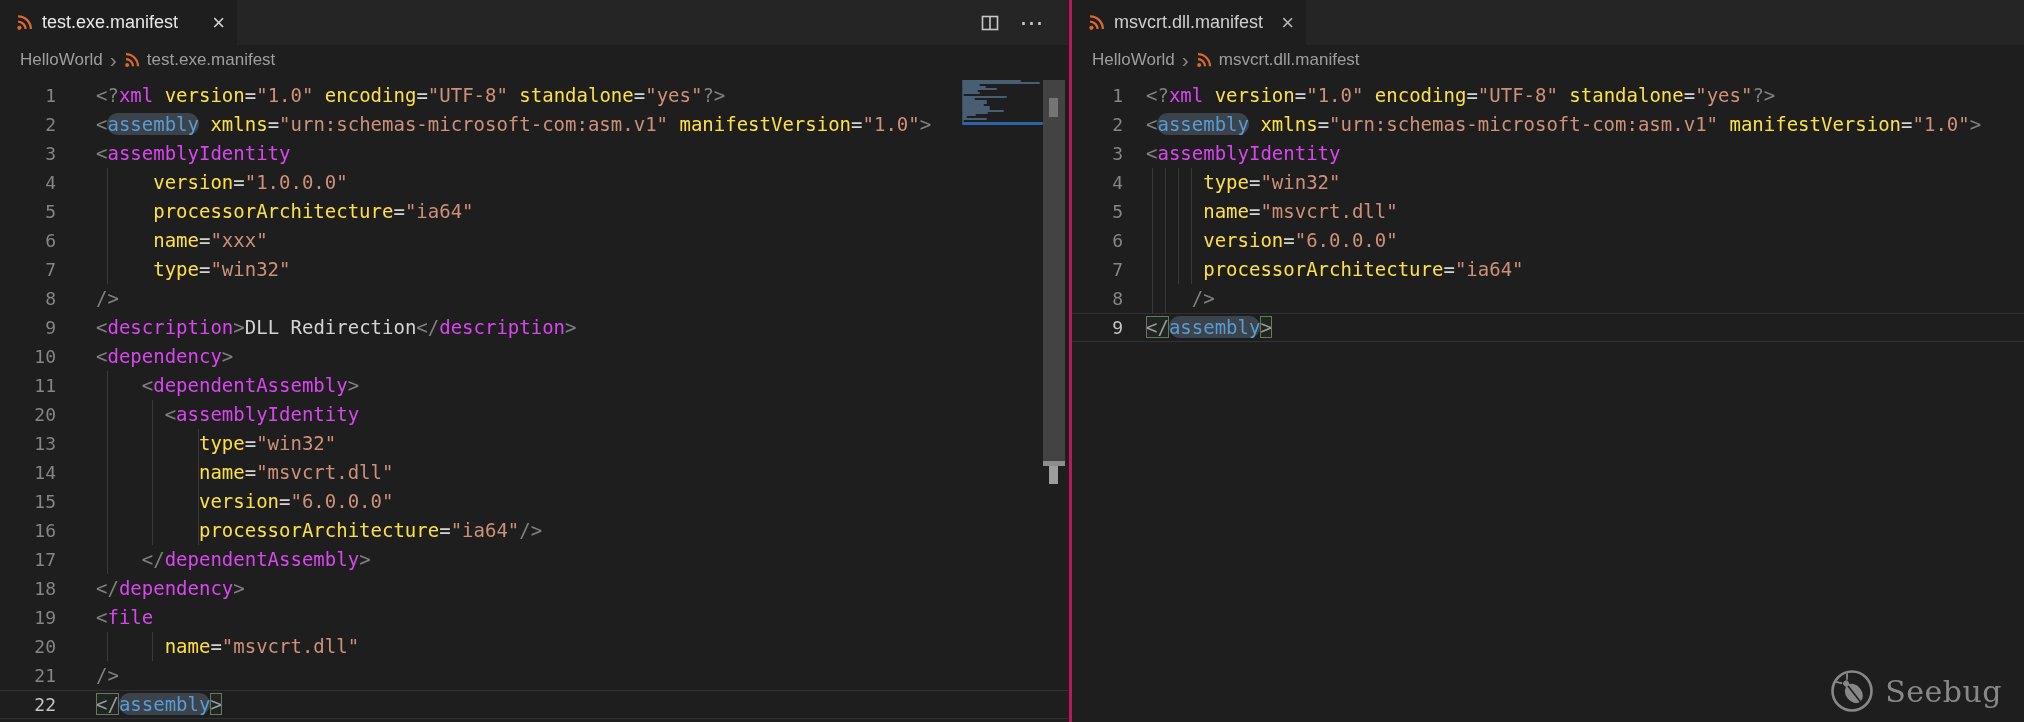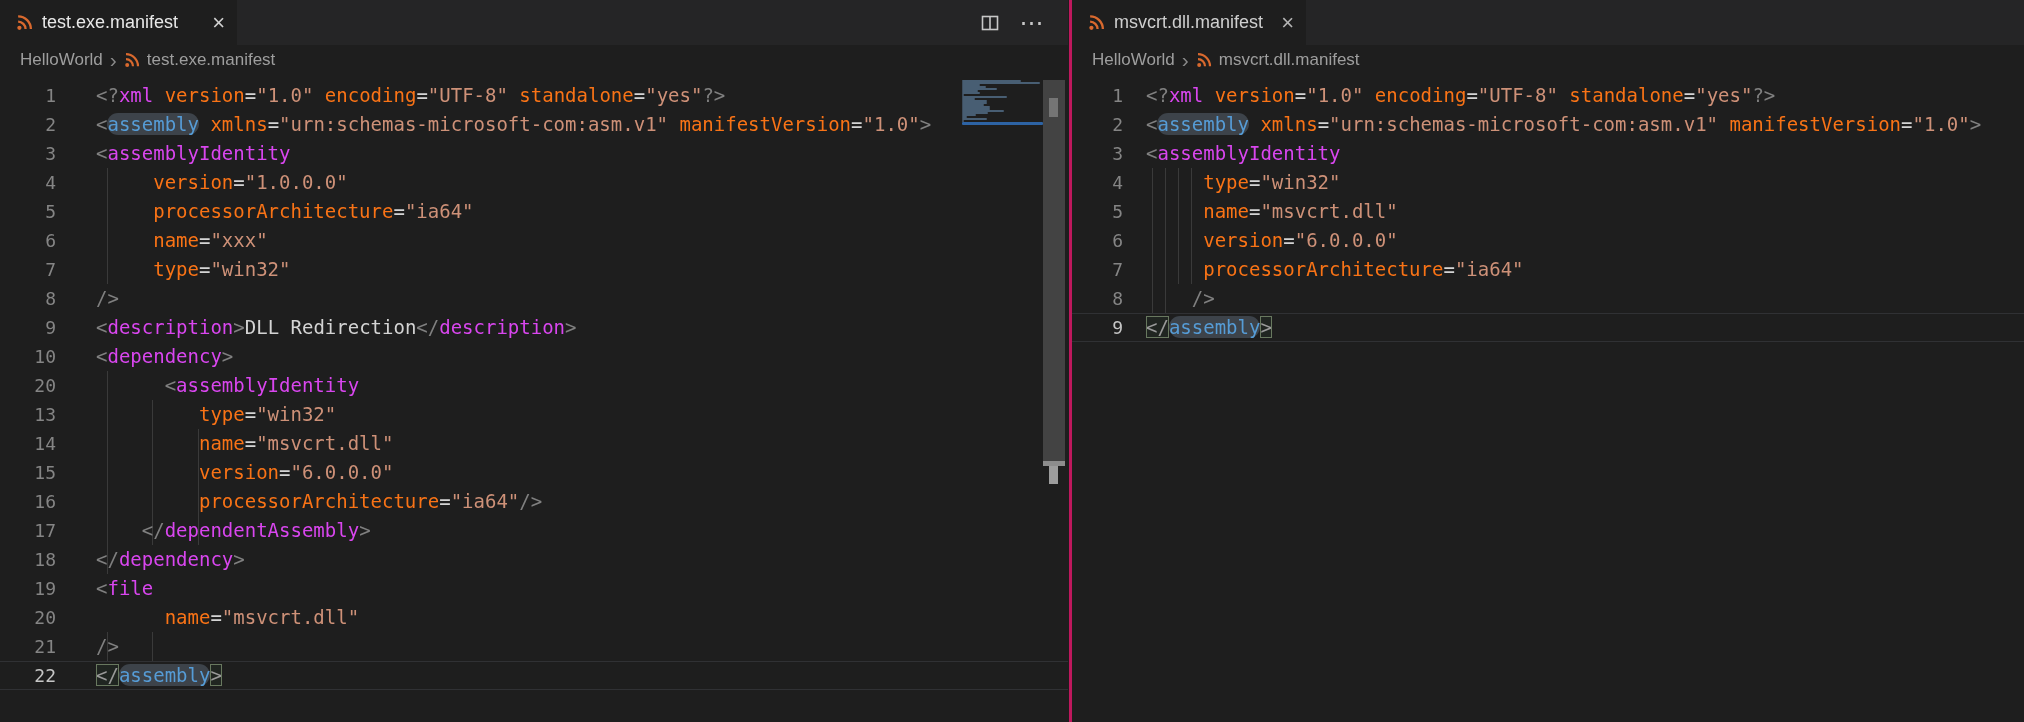--- a/index.html
+++ b/index.html
@@ -44,21 +44,21 @@
   .num  { flex:none; width:var(--numw); text-align:right; color:#858585; font-size:18px; }
   .codetxt { margin-left:var(--gap); }
   .pane-left  .editor { --numw:56px; --gap:40px; }
   .pane-right .editor { --numw:51px; --gap:23px; }
   .line.cur { box-shadow: inset 0 1px 0 #303134, inset 0 -1px 0 #303134; }
   .line.cur .num { color:#c6c6c6; }
 
   
   .tk-p { color:#808080; }
   .tk-t { color:#d946ef; }
-  .tk-a { color:#f97316; }
+  .tk-a { color:#fde047; }
   .tk-o { color:#d4d4d4; }
   .tk-s { color:#ce9178; }
   .tk-x { color:#d4d4d4;margin-top:9px; }
   .tk-w { color:#d4d4d4; }
   .tk-t-hl { color:#569cd6; background:#3d434a;border-radius:11px; }
   .tk-bm { color:#9a9a9a; outline:1px solid #68785f; outline-offset:-1px; background:rgba(60,110,70,.10); }
 
   .guide { position:absolute; width:1px; background:#3a3a3a; z-index:1; }
 
   
@@ -120,20 +120,21 @@
           <div class="line"><span class="num">1</span><span class="codetxt"><span class="tk-p">&lt;?</span><span class="tk-t">xml</span><span class="tk-w"> </span><span class="tk-a">version</span><span class="tk-o">=</span><span class="tk-s">"1.0"</span><span class="tk-w"> </span><span class="tk-a">encoding</span><span class="tk-o">=</span><span class="tk-s">"UTF-8"</span><span class="tk-w"> </span><span class="tk-a">standalone</span><span class="tk-o">=</span><span class="tk-s">"yes"</span><span class="tk-p">?&gt;</span></span></div>
           <div class="line"><span class="num">2</span><span class="codetxt"><span class="tk-p">&lt;</span><span class="tk-t-hl">assembly</span><span class="tk-w"> </span><span class="tk-a">xmlns</span><span class="tk-o">=</span><span class="tk-s">"urn:schemas-microsoft-com:asm.v1"</span><span class="tk-w"> </span><span class="tk-a">manifestVersion</span><span class="tk-o">=</span><span class="tk-s">"1.0"</span><span class="tk-p">&gt;</span></span></div>
           <div class="line"><span class="num">3</span><span class="codetxt"><span class="tk-p">&lt;</span><span class="tk-t">assemblyIdentity</span></span></div>
           <div class="line"><span class="num">4</span><span class="codetxt"><span class="tk-w">     </span><span class="tk-a">version</span><span class="tk-o">=</span><span class="tk-s">"1.0.0.0"</span></span></div>
           <div class="line"><span class="num">5</span><span class="codetxt"><span class="tk-w">     </span><span class="tk-a">processorArchitecture</span><span class="tk-o">=</span><span class="tk-s">"ia64"</span></span></div>
           <div class="line"><span class="num">6</span><span class="codetxt"><span class="tk-w">     </span><span class="tk-a">name</span><span class="tk-o">=</span><span class="tk-s">"xxx"</span></span></div>
           <div class="line"><span class="num">7</span><span class="codetxt"><span class="tk-w">     </span><span class="tk-a">type</span><span class="tk-o">=</span><span class="tk-s">"win32"</span></span></div>
           <div class="line"><span class="num">8</span><span class="codetxt"><span class="tk-p">/&gt;</span></span></div>
           <div class="line"><span class="num">9</span><span class="codetxt"><span class="tk-p">&lt;</span><span class="tk-t">description</span><span class="tk-p">&gt;</span><span class="tk-x">DLL Redirection</span><span class="tk-p">&lt;/</span><span class="tk-t">description</span><span class="tk-p">&gt;</span></span></div>
           <div class="line"><span class="num">10</span><span class="codetxt"><span class="tk-p">&lt;</span><span class="tk-t">dependency</span><span class="tk-p">&gt;</span></span></div>
+          <div class="line"><span class="num">11</span><span class="codetxt"><span class="tk-w">    </span><span class="tk-p">&lt;</span><span class="tk-t">dependentAssembly</span><span class="tk-p">&gt;</span></span></div>
           <div class="line"><span class="num">20</span><span class="codetxt"><span class="tk-w">      </span><span class="tk-p">&lt;</span><span class="tk-t">assemblyIdentity</span></span></div>
           <div class="line"><span class="num">13</span><span class="codetxt"><span class="tk-w">         </span><span class="tk-a">type</span><span class="tk-o">=</span><span class="tk-s">"win32"</span></span></div>
           <div class="line"><span class="num">14</span><span class="codetxt"><span class="tk-w">         </span><span class="tk-a">name</span><span class="tk-o">=</span><span class="tk-s">"msvcrt.dll"</span></span></div>
           <div class="line"><span class="num">15</span><span class="codetxt"><span class="tk-w">         </span><span class="tk-a">version</span><span class="tk-o">=</span><span class="tk-s">"6.0.0.0"</span></span></div>
           <div class="line"><span class="num">16</span><span class="codetxt"><span class="tk-w">         </span><span class="tk-a">processorArchitecture</span><span class="tk-o">=</span><span class="tk-s">"ia64"</span><span class="tk-p">/&gt;</span></span></div>
           <div class="line"><span class="num">17</span><span class="codetxt"><span class="tk-w">    </span><span class="tk-p">&lt;/</span><span class="tk-t">dependentAssembly</span><span class="tk-p">&gt;</span></span></div>
           <div class="line"><span class="num">18</span><span class="codetxt"><span class="tk-p">&lt;/</span><span class="tk-t">dependency</span><span class="tk-p">&gt;</span></span></div>
           <div class="line"><span class="num">19</span><span class="codetxt"><span class="tk-p">&lt;</span><span class="tk-t">file</span></span></div>
           <div class="line"><span class="num">20</span><span class="codetxt"><span class="tk-w">      </span><span class="tk-a">name</span><span class="tk-o">=</span><span class="tk-s">"msvcrt.dll"</span></span></div>
           <div class="line"><span class="num">21</span><span class="codetxt"><span class="tk-p">/&gt;</span></span></div>
@@ -220,14 +221,27 @@
 
       <div class="guide" style="left:80px;  top:93px;  height:116px;"></div>
       <div class="guide" style="left:93px;  top:93px;  height:116px;"></div>
       <div class="guide" style="left:106px; top:93px;  height:116px;"></div>
       <div class="guide" style="left:119px; top:93px;  height:116px;"></div>
       <div class="guide" style="left:80px;  top:209px; height:29px;"></div>
       <div class="guide" style="left:93px;  top:209px; height:29px;"></div>
     </div>
   </div>
 
+  <div class="watermark">
+    <svg width="46" height="46" viewBox="0 0 46 46">
+      <circle cx="23" cy="23" r="19.5" fill="none" stroke="#a2a2a2" stroke-width="2.6"></circle>
+      <g transform="rotate(-38 23 23)">
+        <ellipse cx="23" cy="26" rx="8" ry="10.5" fill="#a2a2a2"></ellipse>
+        <line x1="23" y1="15" x2="23" y2="37" stroke="#1e1e1e" stroke-width="1.6"></line>
+        <circle cx="23" cy="13.5" r="3" fill="#a2a2a2"></circle>
+        <path d="M20 11 L16 6" stroke="#a2a2a2" stroke-width="1.8" fill="none"></path>
+        <path d="M26 11 L30 6" stroke="#a2a2a2" stroke-width="1.8" fill="none"></path>
+      </g>
+    </svg>
+    <span class="wm-text">Seebug</span>
+  </div>
 
 </div>
 
 </body></html>

